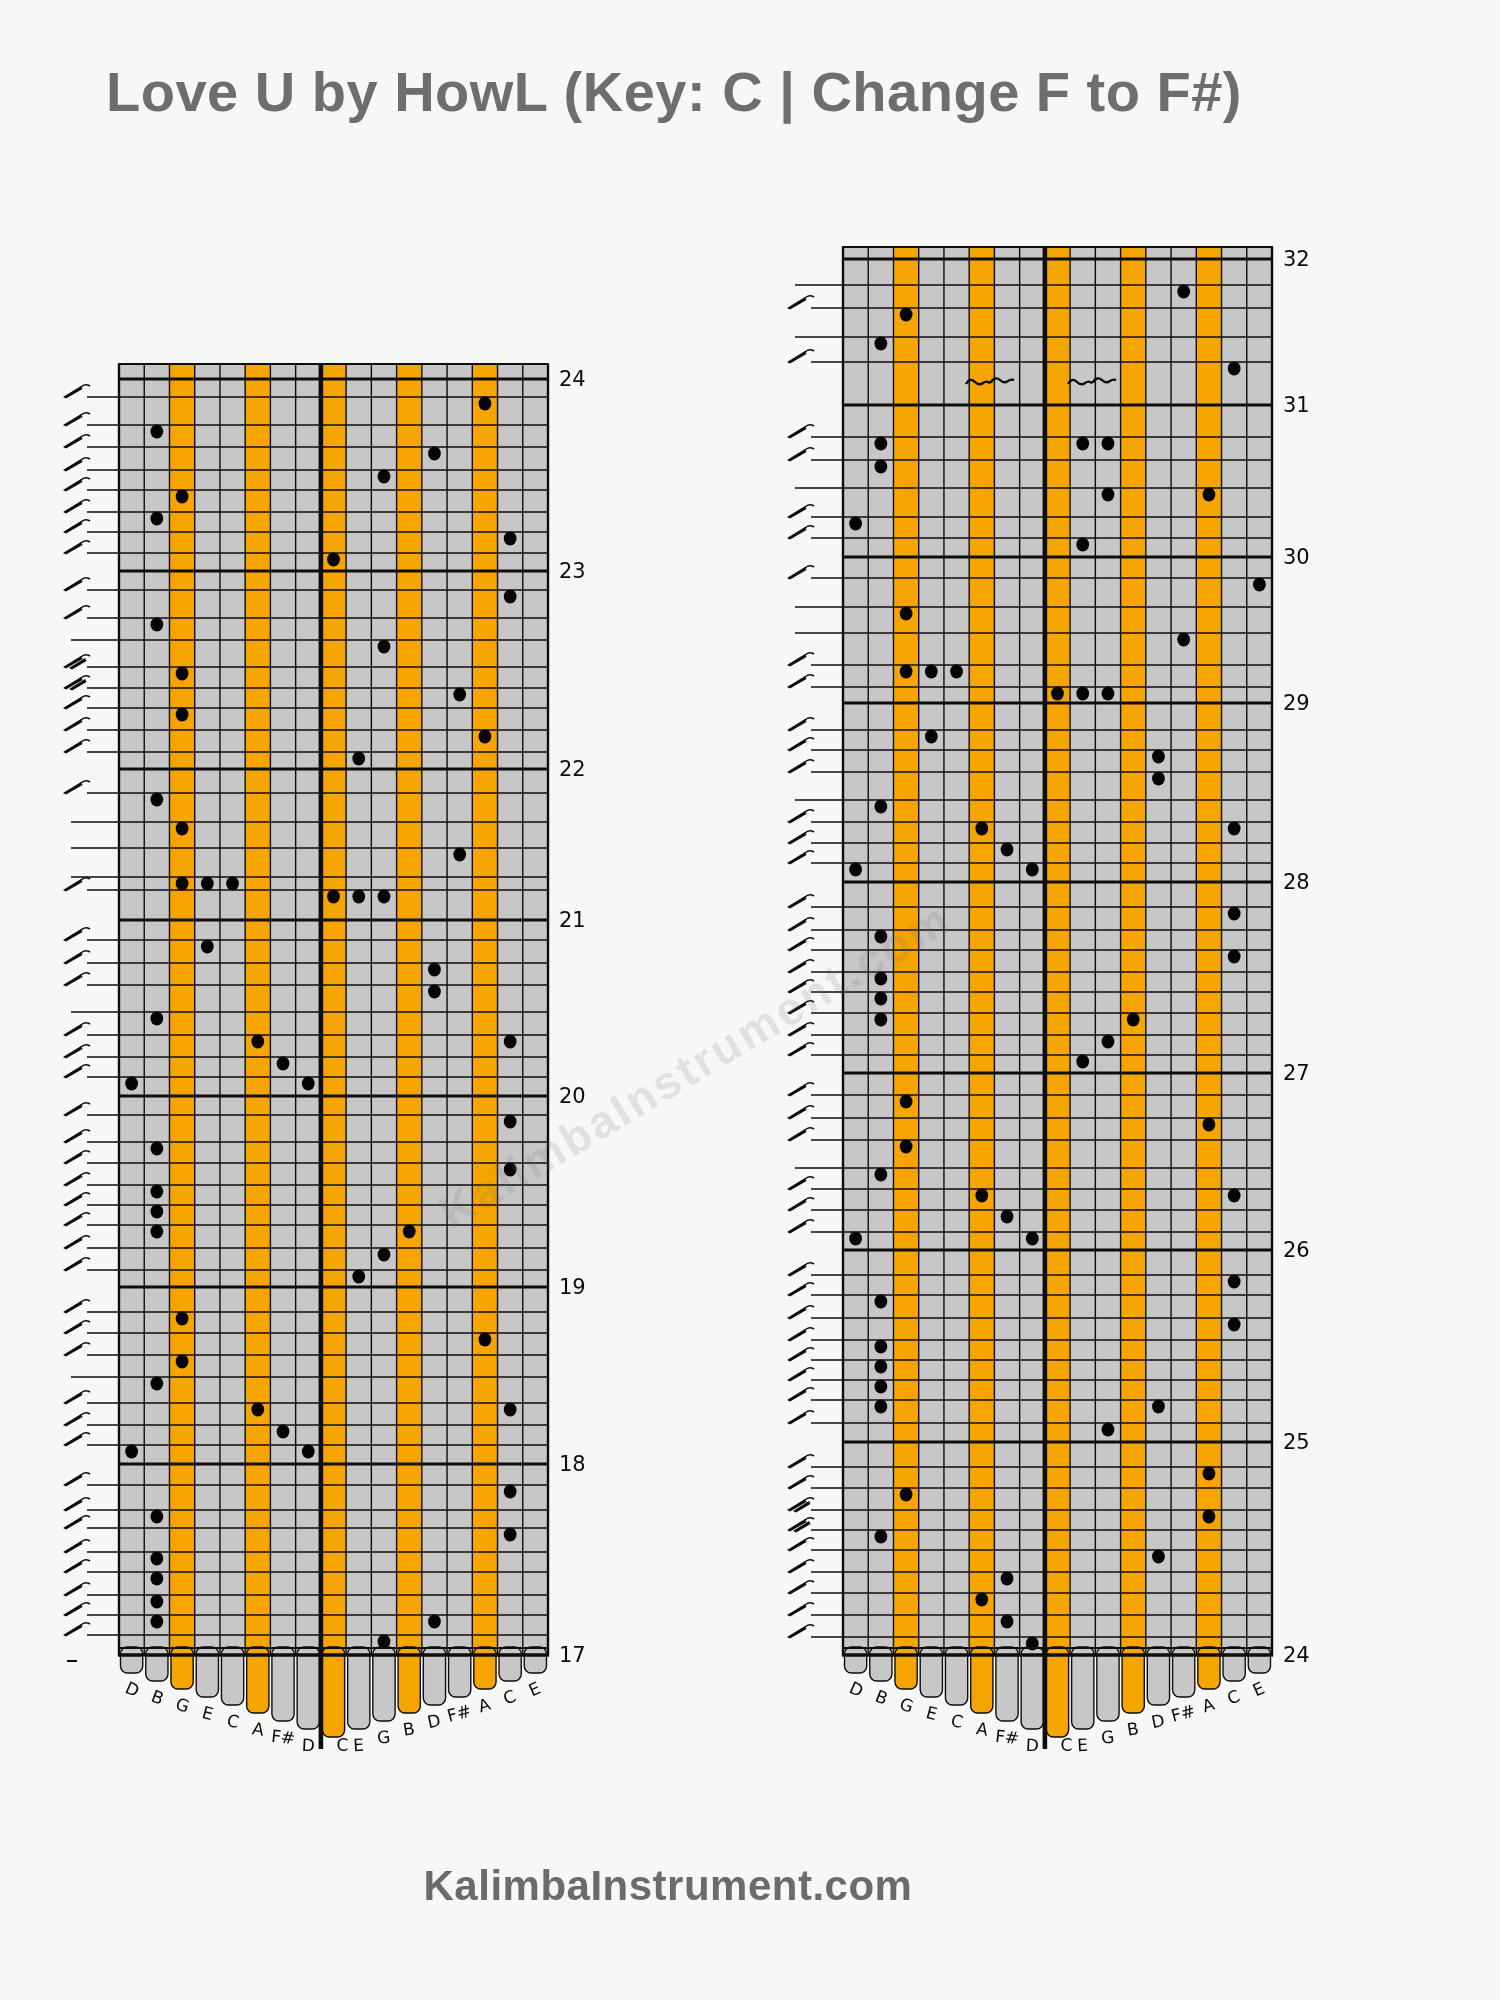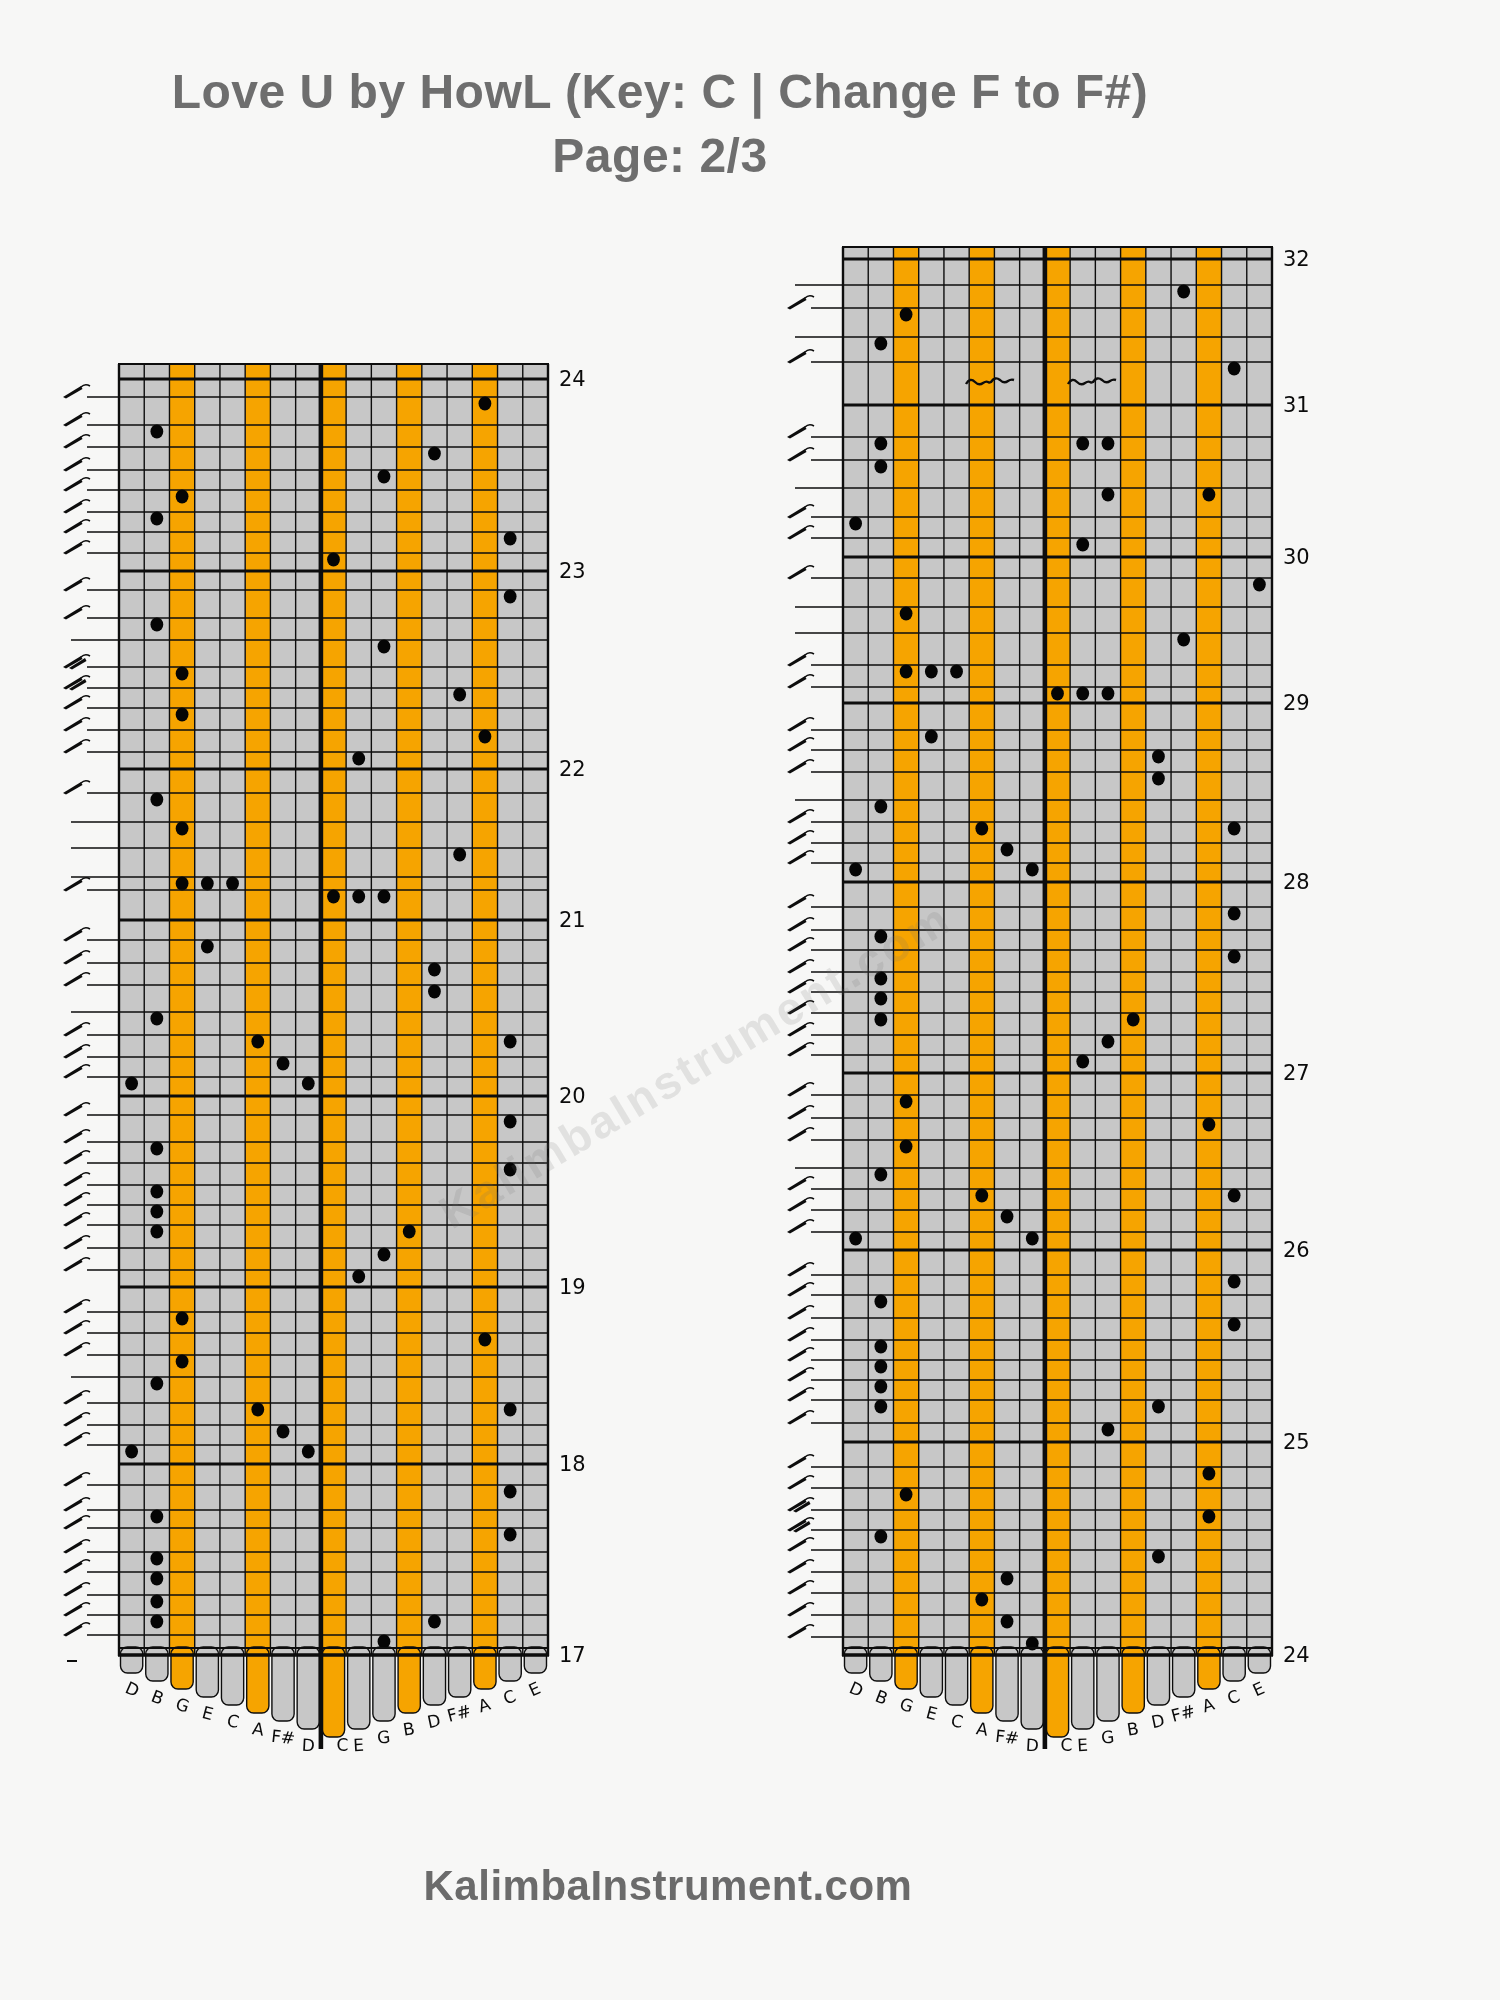--- a/index.html
+++ b/index.html
@@ -2,43 +2,42 @@
 <html><head>
 <meta charset="utf-8">
 <style>
   html,body{margin:0;padding:0;}
   body{
     width:1500px;height:2000px;position:relative;overflow:hidden;
     background:#f7f7f6;
     font-family:"Liberation Sans", sans-serif;
   }
   .title-block{
-    position:absolute;left:660px;top:60px;transform:translateX(-50%);
-    text-align:center;color:#6e6e6e;font-weight:bold;
-    font-size:48px;line-height:64px;letter-spacing:0.5px;white-space:nowrap;
+    position:absolute;left:674px;top:60px;transform:translateX(-50%);
+    color:#6e6e6e;font-weight:bold;
+    font-size:56px;line-height:64px;letter-spacing:0.5px;white-space:nowrap;
   }
   .footer{
     position:absolute;left:668px;top:1862px;transform:translateX(-50%);
     color:#6b6b6b;font-weight:bold;font-size:42px;letter-spacing:0.5px;white-space:nowrap;
   }
   .watermark{
     position:absolute;left:695px;top:1065px;
     transform:translate(-50%,-50%) rotate(-31deg);
     font-size:46px;font-weight:bold;letter-spacing:3px;
     color:rgba(110,110,110,0.16);white-space:nowrap;z-index:5;pointer-events:none;
   }
   svg text{font-family:"DejaVu Sans", sans-serif;}
   #tab-svg{position:absolute;left:0;top:0;z-index:2;}
 </style>
 </head>
 <body>
 
 <div class="title-block">
   <div>Love U by HowL (Key: C | Change F to F#)</div>
-  <div>Page: 2/3</div>
 </div>
 
 <svg id="tab-svg" width="1500" height="2000" viewBox="0 0 1500 2000">
     <g>
       <rect x="119" y="364" width="25.235294117647058" height="1291" fill="#c7c7c7"></rect>
       <rect x="144.23529411764707" y="364" width="25.235294117647058" height="1291" fill="#c7c7c7"></rect>
       <rect x="169.47058823529412" y="364" width="25.235294117647058" height="1291" fill="#f6a400"></rect>
       <rect x="194.70588235294116" y="364" width="25.235294117647058" height="1291" fill="#c7c7c7"></rect>
       <rect x="219.94117647058823" y="364" width="25.235294117647058" height="1291" fill="#c7c7c7"></rect>
       <rect x="245.1764705882353" y="364" width="25.235294117647058" height="1291" fill="#f6a400"></rect>

